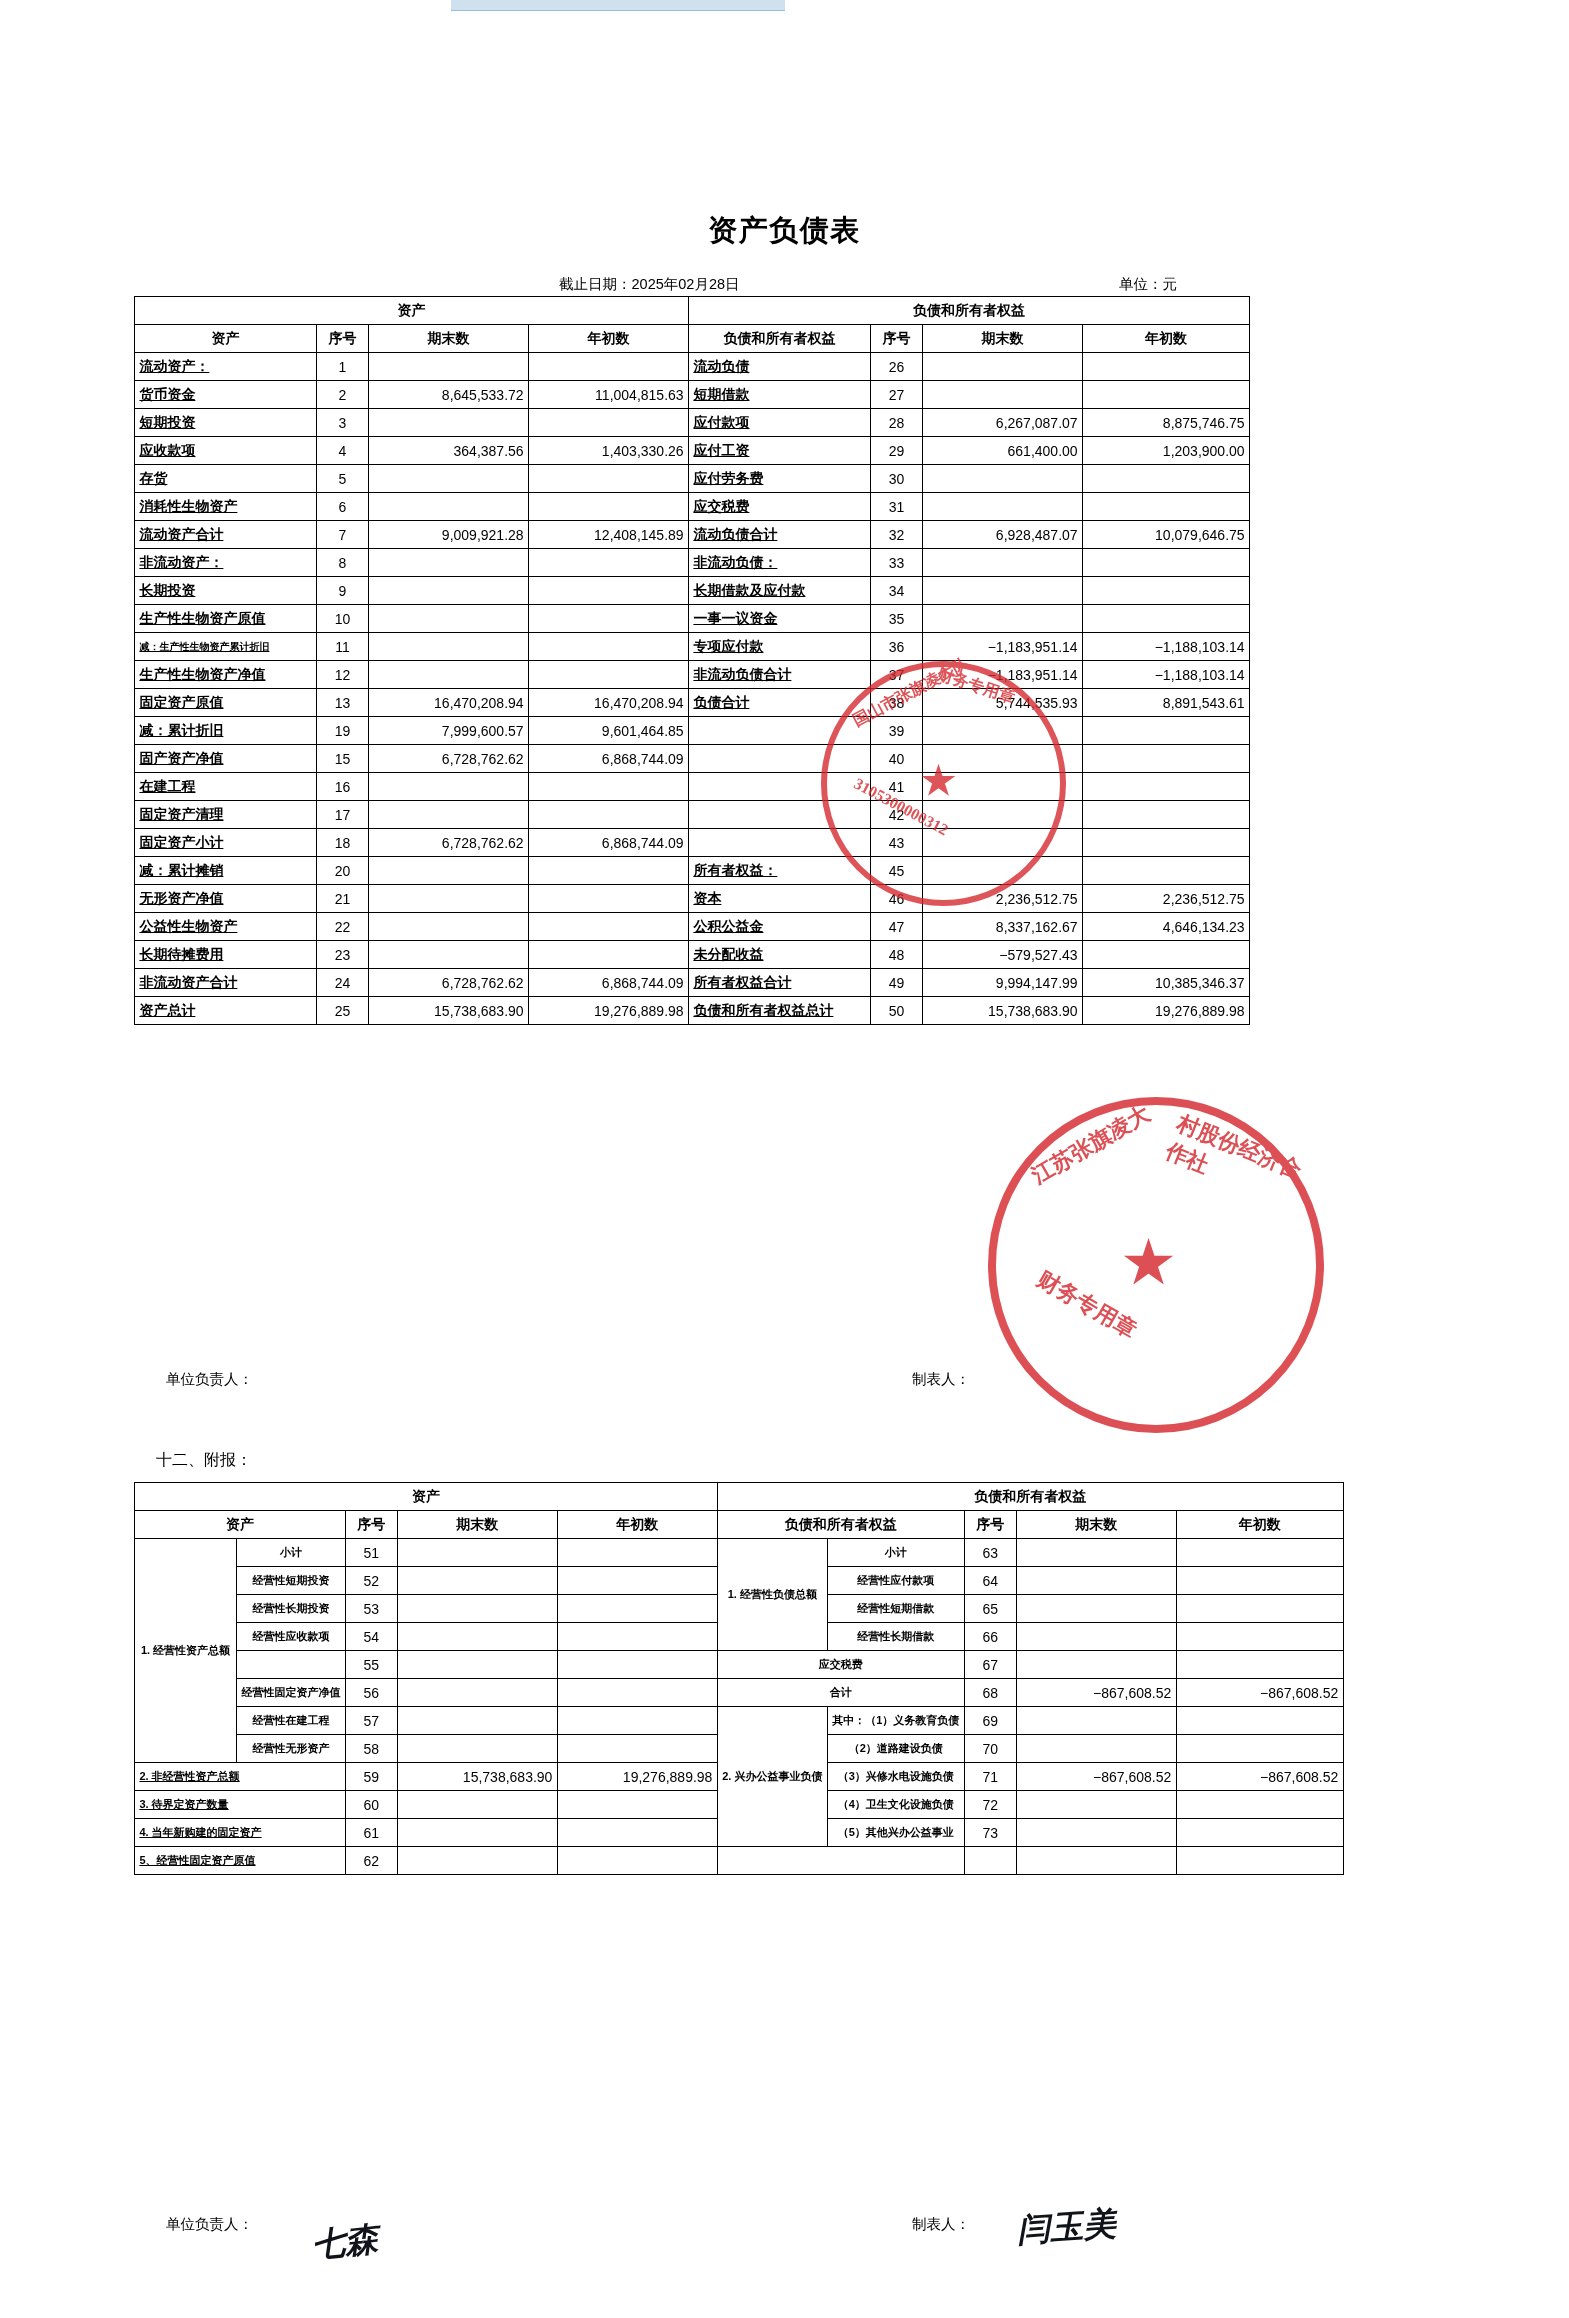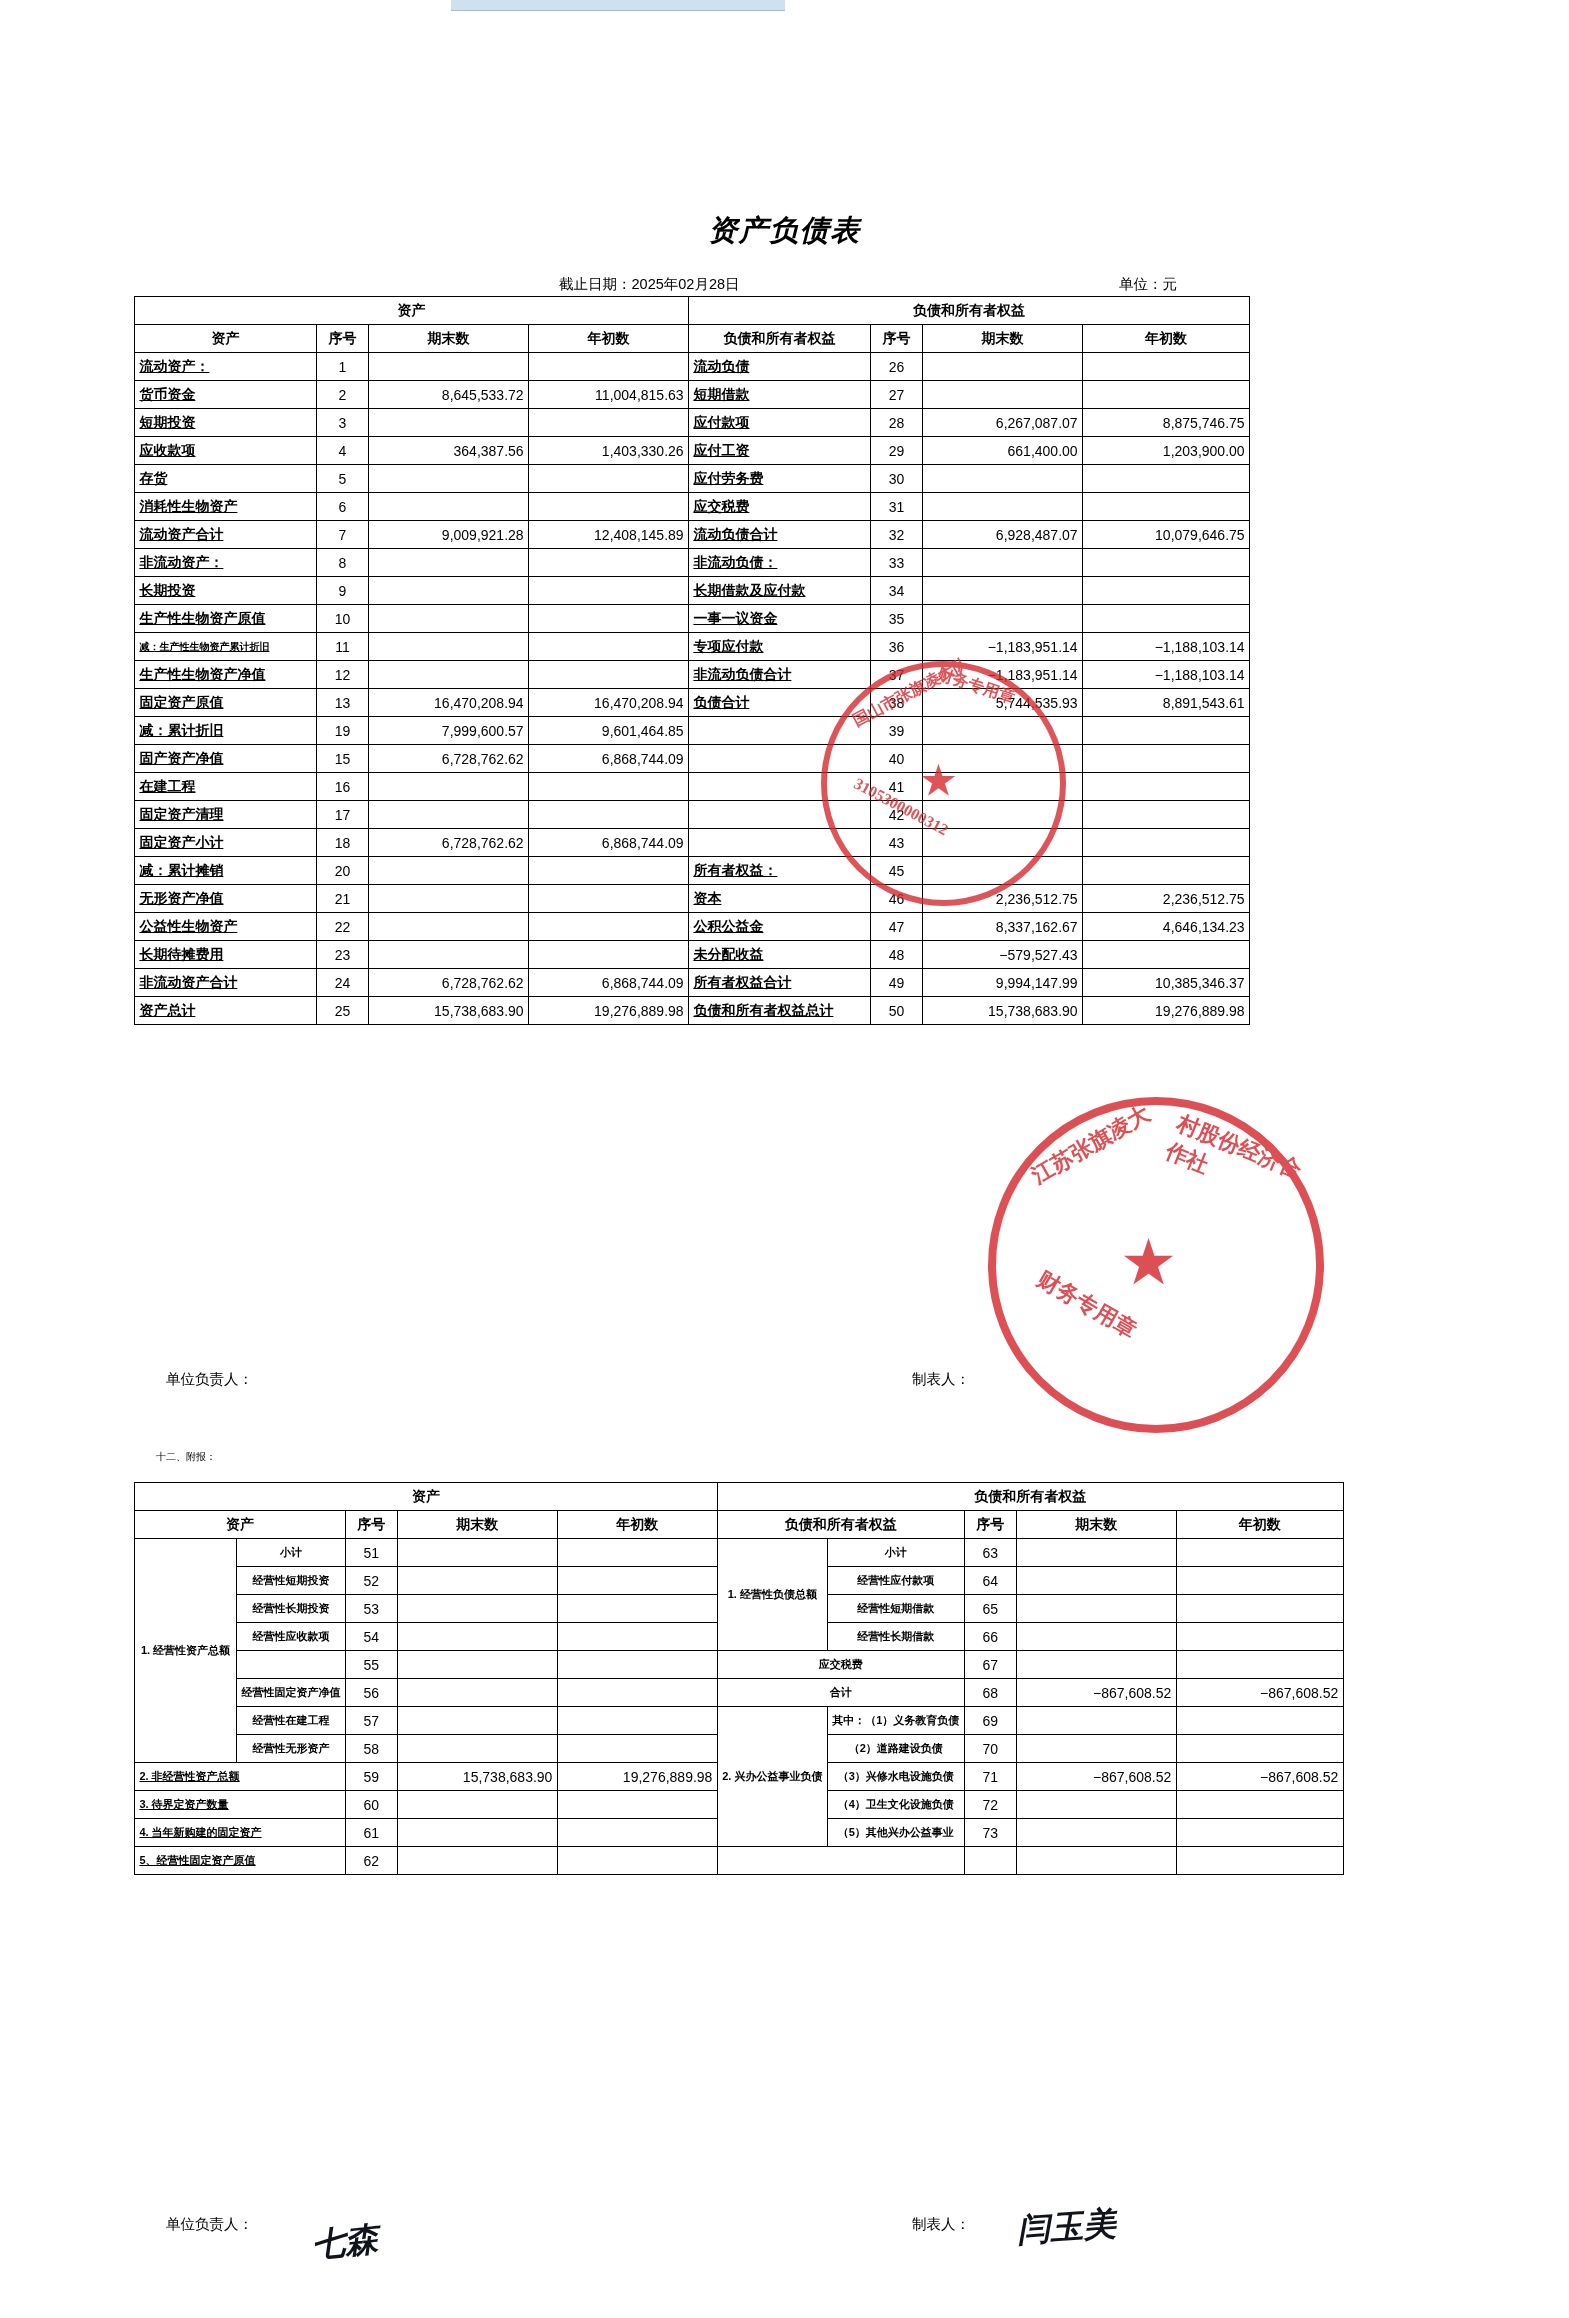--- a/index.html
+++ b/index.html
@@ -11,21 +11,21 @@
     position:relative;
     overflow:hidden;
   }
   .page{position:relative;width:1569px;height:2319px;}
   .topbar{
     position:absolute;left:451px;top:0;width:334px;height:10.2px;
     background:#cfe0ef;border-bottom:1.5px solid #9bbdd8;
   }
   .title{
     position:absolute;top:211px;left:0;width:1569px;text-align:center;
-    font-size:29px;font-weight:bold;letter-spacing:1.5px;font-style:italic;
+    font-size:29px;font-weight:bold;letter-spacing:1.5px;
   }
   .subline{
     position:absolute;top:275px;left:0;width:1569px;
     font-size:14.5px;
   }
   .subline .date{position:absolute;left:559px;}
   .subline .unit{position:absolute;left:1119px;}
 
   table.sheet{
     border-collapse:collapse;
@@ -49,21 +49,21 @@
   .sm{font-size:11px;}
   .xs{font-size:10px;}
 
   #main-table{position:absolute;left:134px;top:296px;}
   #sub-table{position:absolute;left:134px;top:1482px;}
 
   .sig-row1{position:absolute;top:1370px;left:0;width:1569px;font-size:14.5px;}
   .sig-row1 .a{position:absolute;left:166px;}
   .sig-row1 .b2{position:absolute;left:912px;}
 
-  .appendix-label{position:absolute;left:156px;top:1450px;font-size:10px;}
+  .appendix-label{position:absolute;left:156px;top:1450px;font-size:16px;}
 
   .sig-row2{position:absolute;top:2215px;left:0;width:1569px;font-size:14.5px;}
   .sig-row2 .a{position:absolute;left:166px;}
   .sig-row2 .b2{position:absolute;left:912px;}
 
   
   .seal{position:absolute;border-radius:50%;pointer-events:none;}
   .seal1{
     left:821px;top:661px;width:233px;height:233px;
     border:6.5px solid #d4252b;opacity:.78;

